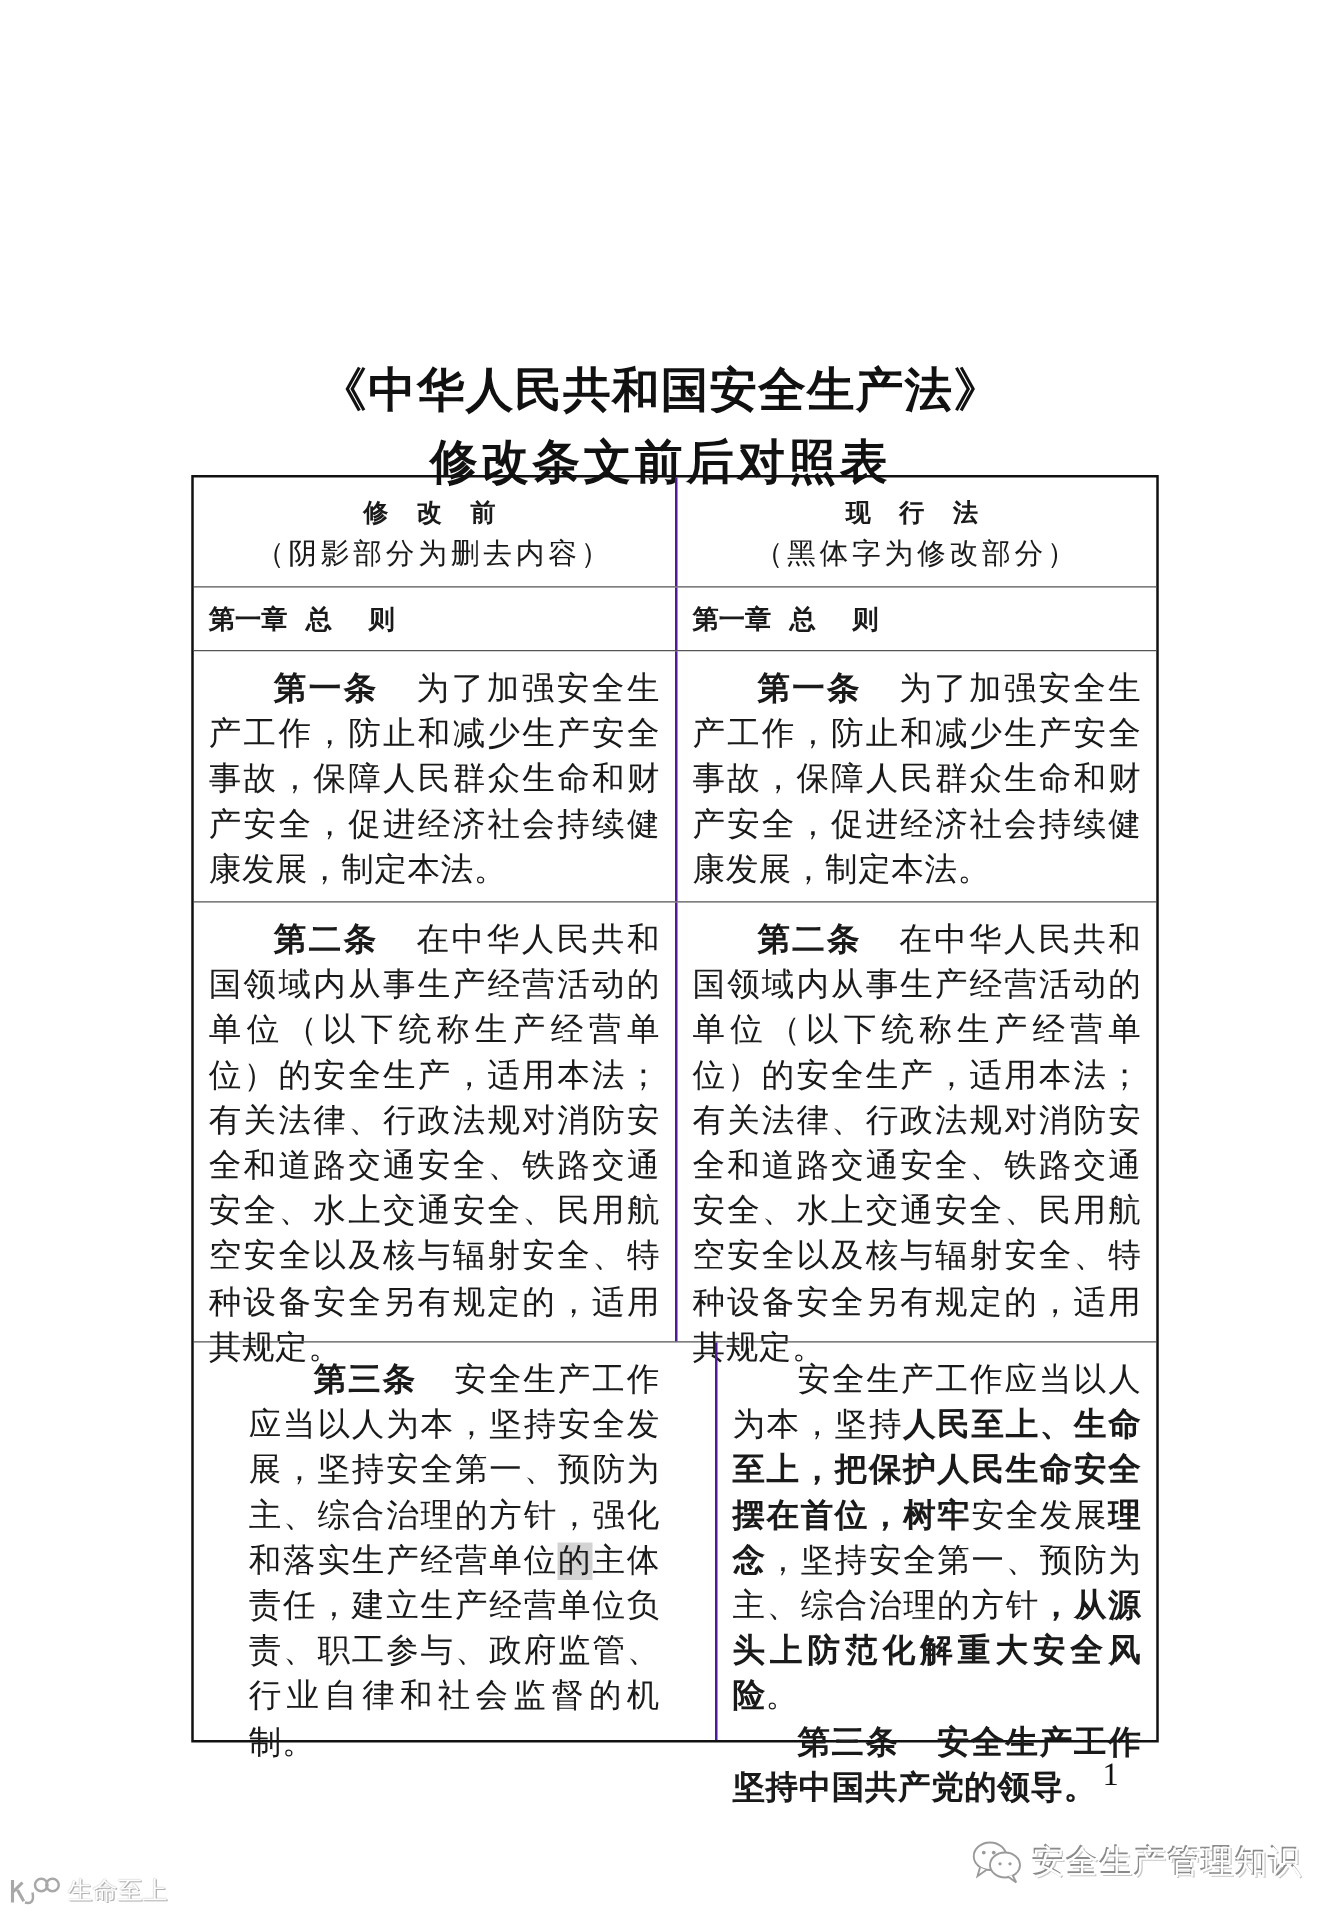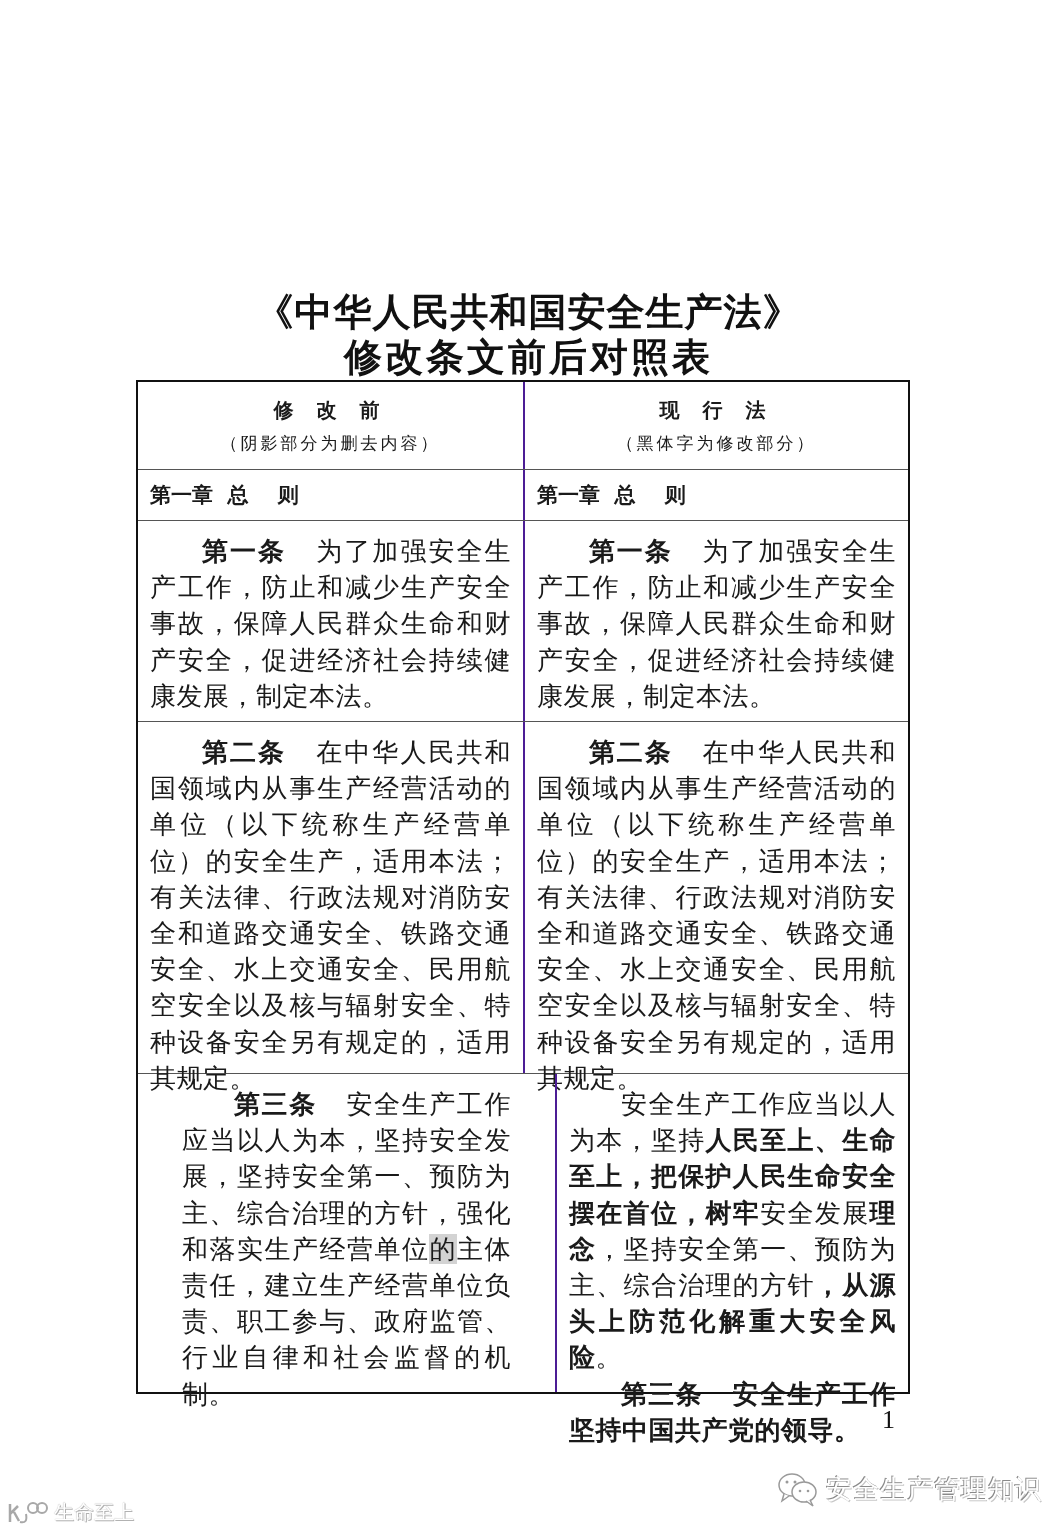--- a/index.html
+++ b/index.html
@@ -21,25 +21,25 @@
       width: 1057px;
       text-align: center;
       font-family: "DejaVu Serif", "Liberation Serif", serif;
       font-weight: bold;
       font-size: 38px;
       letter-spacing: 1px;
       color: #111;
       margin-top: 44px;
     }
     .title.l1 { top: 243px; }
-    .title.l2 { top: 288px; letter-spacing: 3px; }
+    .title.l2 { top: 300px; letter-spacing: 3px; }
 
     .table {
       position: absolute;
-      left: 136px;
+      left: 153px;
       top: 380px;
       width: 770px;
       border: 2px solid #111;
       box-sizing: content-box;
     }
     .row {
       display: flex;
       border-top: 1.5px solid #555;
     }
     .row:first-child { border-top: none; }
@@ -57,21 +57,21 @@
       padding-top: 14px;
     }
     .hdr-title {
       font-family: "DejaVu Sans", "Liberation Sans", sans-serif;
       font-weight: bold;
       font-size: 20px;
       letter-spacing: 8px;
       line-height: 28px;
     }
     .hdr-sub {
-      font-size: 17px;
+      font-size: 23px;
       letter-spacing: 3px;
       line-height: 34px;
       margin-top: 2px;
     }
     .chap .cell {
       height: 50px;
       text-align: left;
       font-family: "DejaVu Sans", "Liberation Sans", sans-serif;
       font-weight: bold;
       font-size: 21px;

